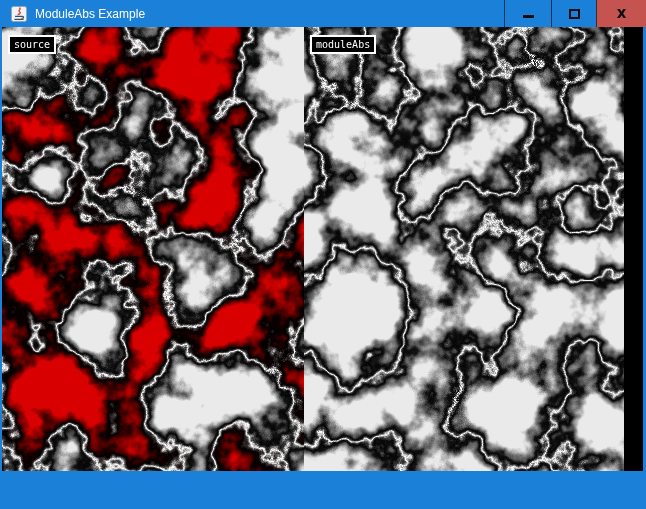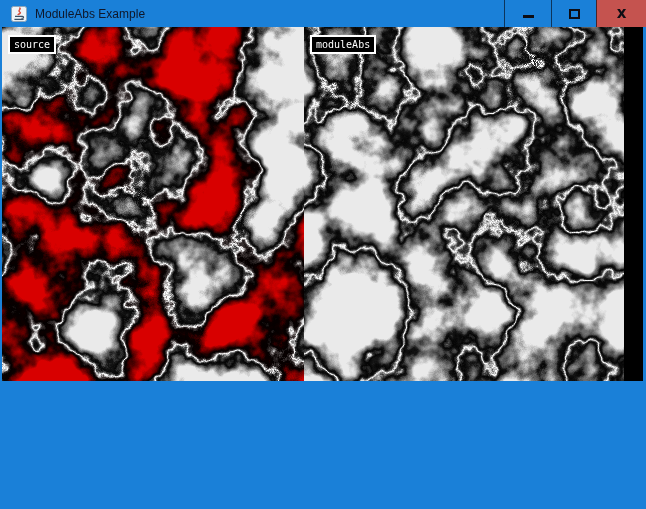--- a/index.html
+++ b/index.html
@@ -20,21 +20,21 @@
     display: flex;
     align-items: center;
   }
   .app-icon {
     width: 16px; height: 16px;
     margin-left: 11px;
     display: block;
     flex: 0 0 auto;
   }
   .title {
-    color: #0f172a;
+    color: #ffffff;
     font-size: 12px;
     margin-left: 8px;
     flex: 1 1 auto;
     white-space: nowrap;
     overflow: hidden;
   }
   .controls { display: flex; height: 27px; flex: 0 0 auto; }
   .ctl {
     height: 27px;
     display: flex; align-items: center; justify-content: center;
@@ -55,21 +55,21 @@
     font-weight: bold;
     font-size: 15px;
     line-height: 1;
     display: block;
   }
 
   
   .content {
     position: absolute;
     left: 2px; top: 27px;
-    width: 641px; height: 354px;
+    width: 641px; height: 444px;
     background: #000;
     overflow: hidden;
   }
   .panel { position: absolute; top: 0; height: 477px; overflow: hidden; }
   .panel-left  { left: 0;     width: 321px; }
   .panel-right { left: 302px; width: 320px; }
   .panel svg.tex { position: absolute; top: 0; left: 0; display: block; }
   .panel-right svg.tex { left: -321px; }
 
   .img-label {

